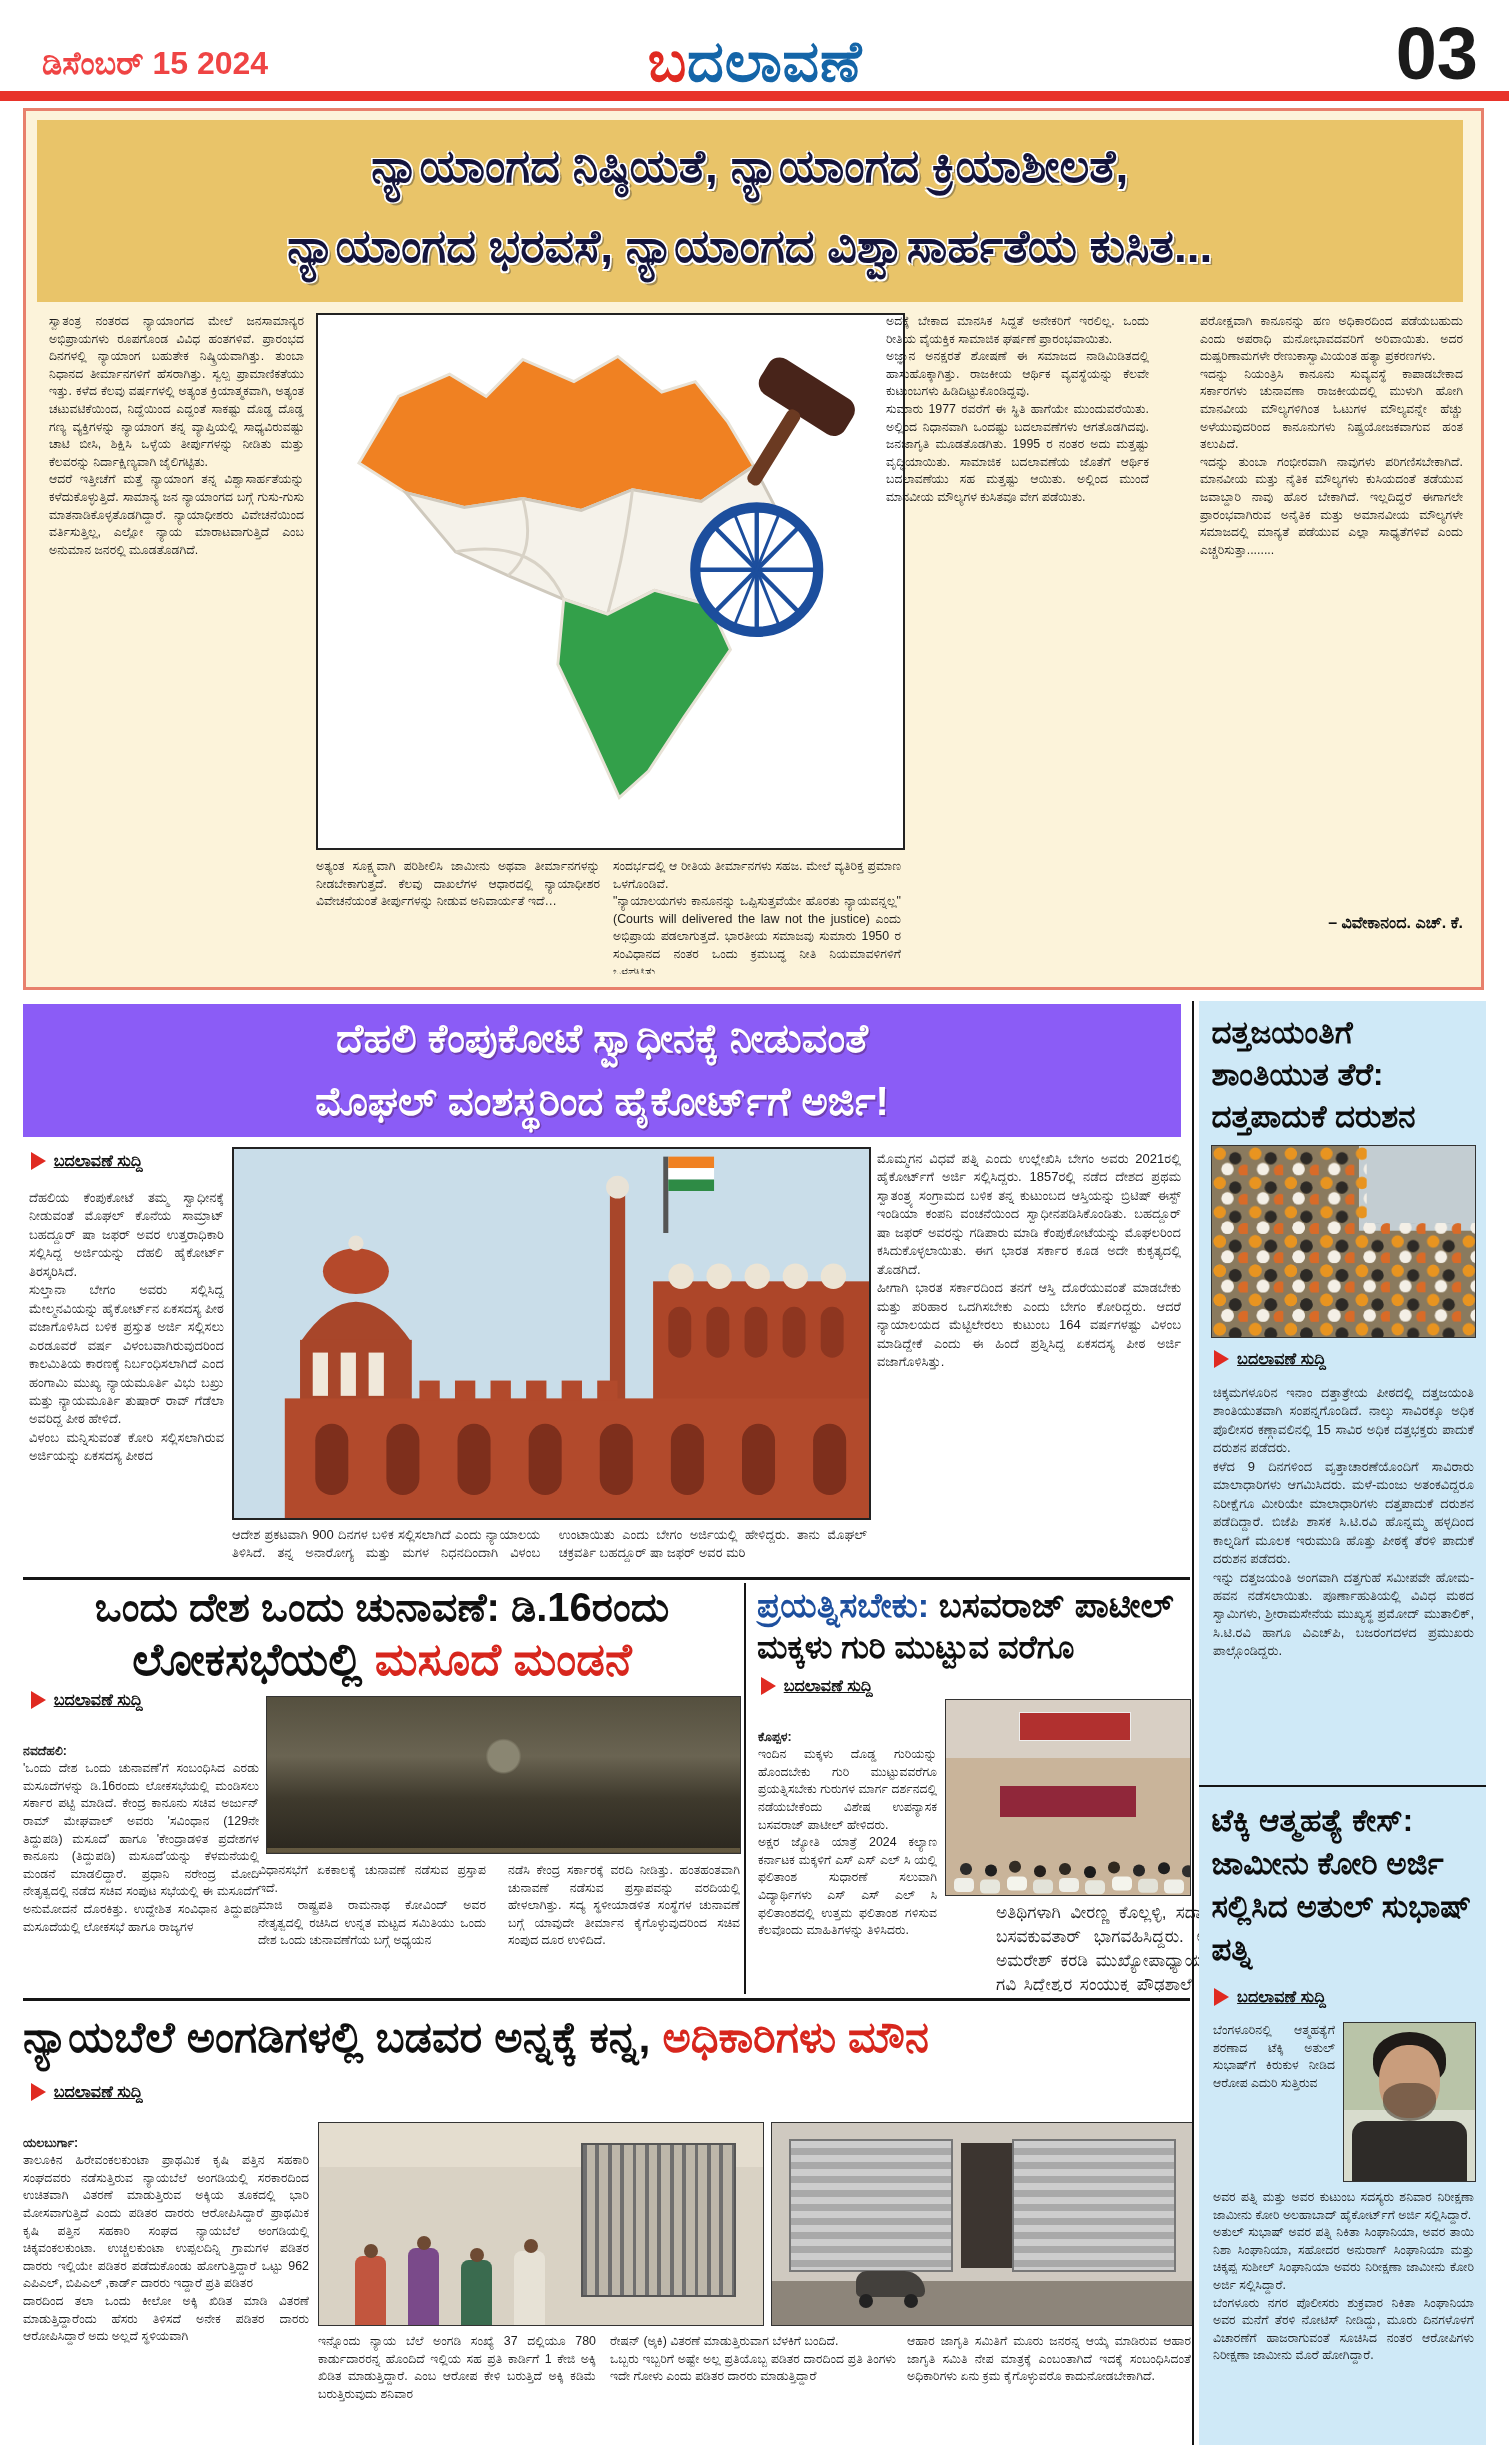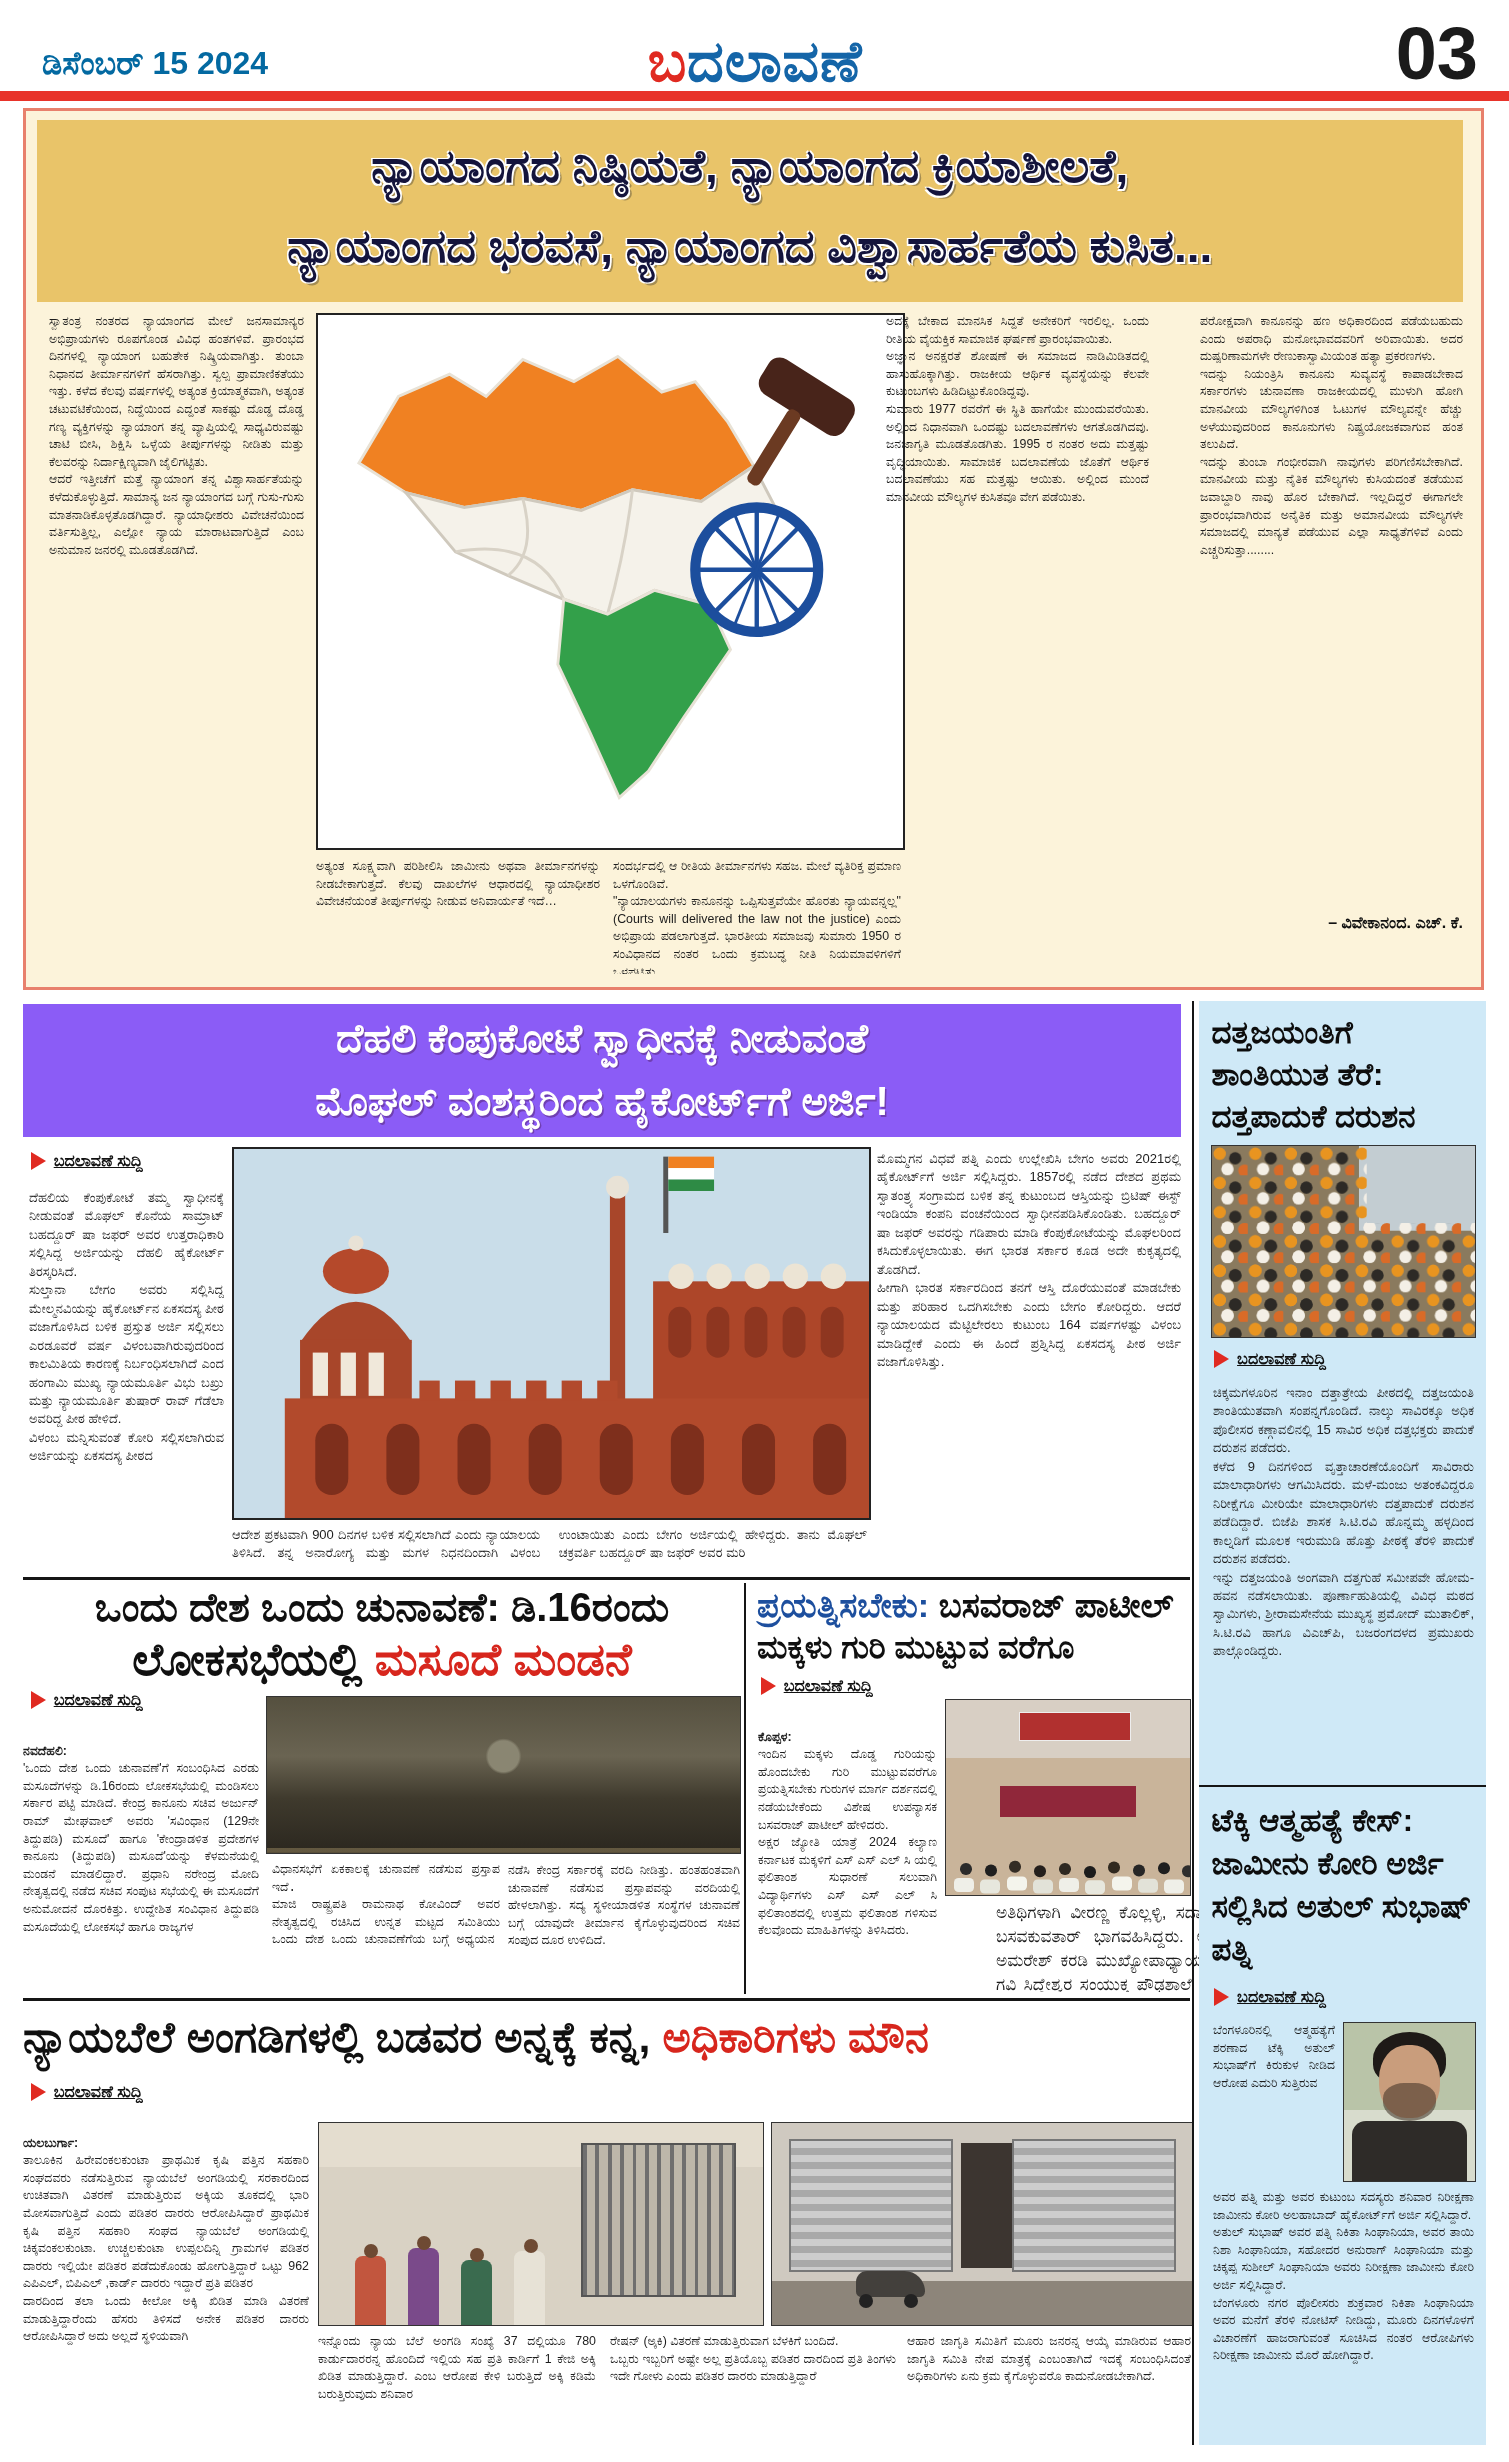--- a/index.html
+++ b/index.html
@@ -3,21 +3,21 @@
 <meta charset="utf-8">
 <style>
   html,body{margin:0;padding:0;background:#ffffff;}
   .page{position:relative;width:1510px;height:2462px;background:#ffffff;overflow:hidden;
         font-family:"Liberation Sans","DejaVu Sans",sans-serif;}
   .abs{position:absolute;}
   .txt{font-size:12.4px;line-height:1.42;text-align:justify;color:#1c1c1c;
        white-space:pre-line;overflow:hidden;}
   .b{font-weight:bold;}
   
-  .date{font-size:32px;font-weight:bold;color:#0369a1;}
+  .date{font-size:32px;font-weight:bold;color:#ef4444;}
   .masthead{font-size:57px;font-weight:bold;letter-spacing:0.8px;}
   .masthead .m1{color:#e02a21;}
   .masthead .m2{color:#1465a8;}
   .pageno{font-size:74px;font-weight:bold;color:#1b1b1b;line-height:1;}
   .rule-red{background:#e8332a;}
   .rule-dark{background:#151515;}
   
   .mainbox{border:3.9px solid #e8806c;background:#fcf3da;}
   .main-head{background:#e9c469;text-align:center;font-weight:bold;font-size:46px;line-height:80px;
              color:#14143c;
@@ -206,21 +206,21 @@
   </div>
   <div class="abs kicker" style="left:31px;top:1691px;">
     <span class="tri"></span>
     <span class="kl">ಬದಲಾವಣೆ ಸುದ್ದಿ</span>
   </div>
   <div class="abs txt" style="left:23px;top:1725px;width:236px;height:266px;">
     <span class="b">ನವದೆಹಲಿ:</span>
     <span>'ಒಂದು ದೇಶ ಒಂದು ಚುನಾವಣೆ'ಗೆ ಸಂಬಂಧಿಸಿದ ಎರಡು ಮಸೂದೆಗಳನ್ನು ಡಿ.16ರಂದು ಲೋಕಸಭೆಯಲ್ಲಿ ಮಂಡಿಸಲು ಸರ್ಕಾರ ಪಟ್ಟಿ ಮಾಡಿದೆ. ಕೇಂದ್ರ ಕಾನೂನು ಸಚಿವ ಅರ್ಜುನ್ ರಾಮ್ ಮೇಘವಾಲ್ ಅವರು 'ಸವಿಂಧಾನ (129ನೇ ತಿದ್ದುಪಡಿ) ಮಸೂದೆ' ಹಾಗೂ 'ಕೇಂದ್ರಾಡಳಿತ ಪ್ರದೇಶಗಳ ಕಾನೂನು (ತಿದ್ದುಪಡಿ) ಮಸೂದೆ'ಯನ್ನು ಕೆಳಮನೆಯಲ್ಲಿ ಮಂಡನೆ ಮಾಡಲಿದ್ದಾರೆ. ಪ್ರಧಾನಿ ನರೇಂದ್ರ ಮೋದಿ ನೇತೃತ್ವದಲ್ಲಿ ನಡೆದ ಸಚಿವ ಸಂಪುಟ ಸಭೆಯಲ್ಲಿ ಈ ಮಸೂದೆಗೆ ಅನುಮೋದನೆ ದೊರಕಿತ್ತು. ಉದ್ದೇಶಿತ ಸಂವಿಧಾನ ತಿದ್ದುಪಡಿ ಮಸೂದೆಯಲ್ಲಿ ಲೋಕಸಭೆ ಹಾಗೂ ರಾಜ್ಯಗಳ</span>
   </div>
   <div class="abs photo parliament" style="left:266px;top:1696px;width:473px;height:156px;border:1.5px solid #333;"></div>
-  <div class="abs txt" style="left:272px;top:1862px;width:228px;height:128px;font-family:Liberation Mono, monospace;">ವಿಧಾನಸಭೆಗೆ ಏಕಕಾಲಕ್ಕೆ ಚುನಾವಣೆ ನಡೆಸುವ ಪ್ರಸ್ತಾಪ ಇದೆ.
+  <div class="abs txt" style="left:258px;top:1862px;width:228px;height:128px;">ವಿಧಾನಸಭೆಗೆ ಏಕಕಾಲಕ್ಕೆ ಚುನಾವಣೆ ನಡೆಸುವ ಪ್ರಸ್ತಾಪ ಇದೆ.
 ಮಾಜಿ ರಾಷ್ಟ್ರಪತಿ ರಾಮನಾಥ ಕೋವಿಂದ್ ಅವರ ನೇತೃತ್ವದಲ್ಲಿ ರಚಿಸಿದ ಉನ್ನತ ಮಟ್ಟದ ಸಮಿತಿಯು ಒಂದು ದೇಶ ಒಂದು ಚುನಾವಣೆಗೆಯ ಬಗ್ಗೆ ಅಧ್ಯಯನ</div>
   <div class="abs txt" style="left:508px;top:1862px;width:232px;height:128px;">ನಡೆಸಿ ಕೇಂದ್ರ ಸರ್ಕಾರಕ್ಕೆ ವರದಿ ನೀಡಿತ್ತು. ಹಂತಹಂತವಾಗಿ ಚುನಾವಣೆ ನಡೆಸುವ ಪ್ರಸ್ತಾಪವನ್ನು ವರದಿಯಲ್ಲಿ ಹೇಳಲಾಗಿತ್ತು. ಸದ್ಯ ಸ್ಥಳೀಯಾಡಳಿತ ಸಂಸ್ಥೆಗಳ ಚುನಾವಣೆ ಬಗ್ಗೆ ಯಾವುದೇ ತೀರ್ಮಾನ ಕೈಗೊಳ್ಳುವುದರಿಂದ ಸಚಿವ ಸಂಪುದ ದೂರ ಉಳಿದಿದೆ.</div>
 
   <div class="abs rule-dark" style="left:744px;top:1583px;width:2.3px;height:411px;"></div>
 
   <div class="abs" style="left:757px;top:1584px;width:432px;">
     <div class="hl-xl" style="font-size:34px;line-height:43px;">
       <span class="blue">ಪ್ರಯತ್ನಿಸಬೇಕು:</span><span> ಬಸವರಾಜ್ ಪಾಟೀಲ್</span>
     </div>
     <div class="hl-xl" style="font-size:32px;line-height:40px;">ಮಕ್ಕಳು ಗುರಿ ಮುಟ್ಟುವ ವರೆಗೂ</div>

